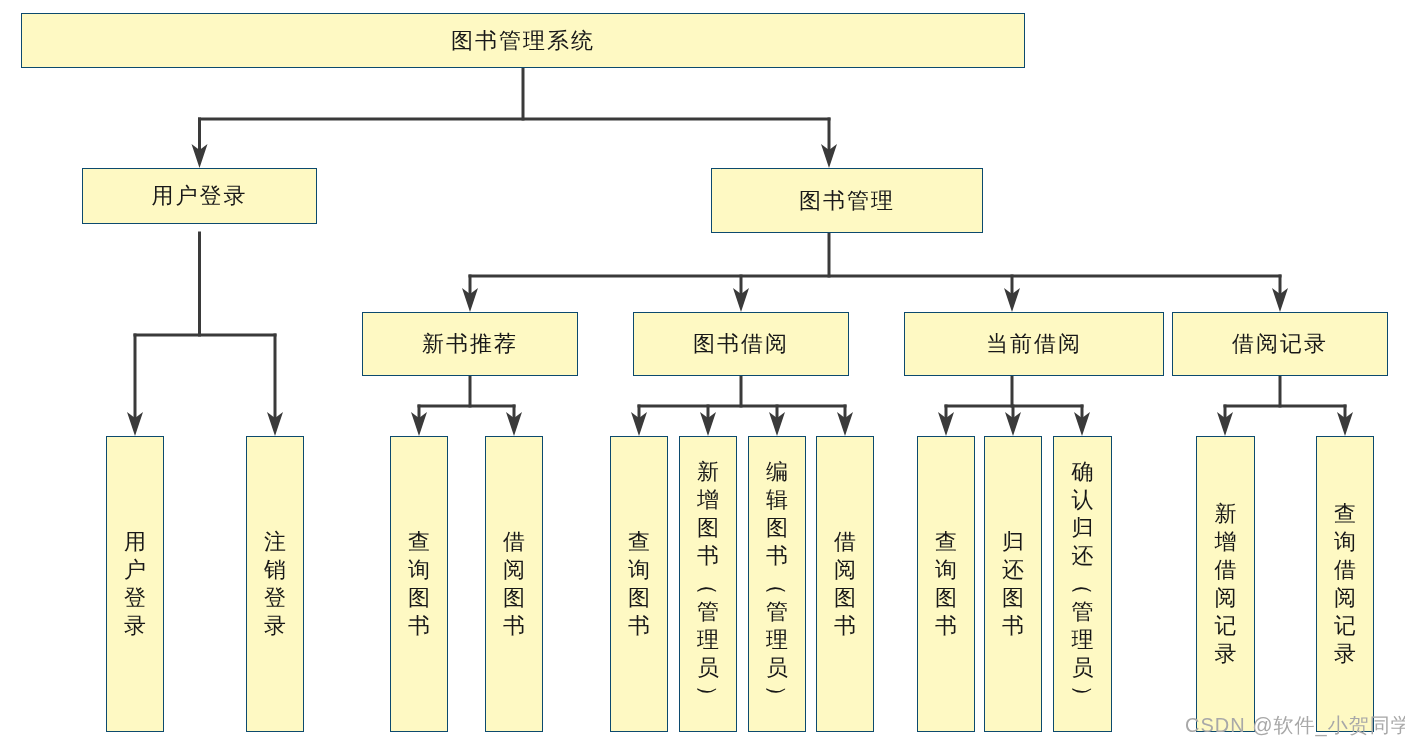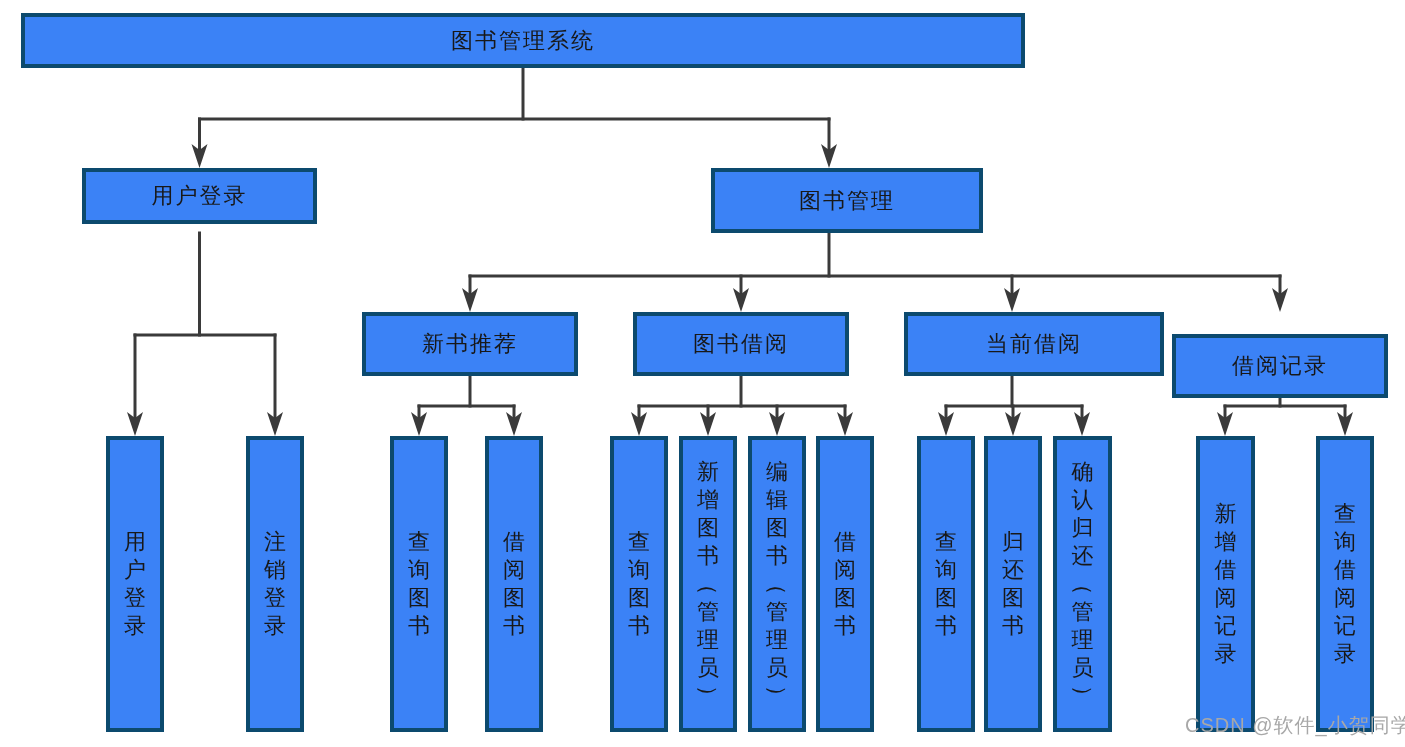--- a/index.html
+++ b/index.html
@@ -2,22 +2,22 @@
 <html><head>
 <meta charset="utf-8">
 <style>
   html,body { margin:0; padding:0; background:#ffffff; }
   .canvas {
     position:relative; width:1405px; height:747px; background:#ffffff;
     font-family:"Liberation Sans","DejaVu Sans",sans-serif; overflow:hidden;
   }
   .connectors { position:absolute; left:0; top:0; z-index:1; }
   .box {
-    position:absolute; box-sizing:border-box; background:#3b82f6;
-    border:4px solid #0c4a6e; display:flex; align-items:center; justify-content:center;
+    position:absolute; box-sizing:border-box; background:#fef9c3;
+    border:1px solid #0c4a6e; display:flex; align-items:center; justify-content:center;
     color:#181818; z-index:2;
   }
   .hlabel { font-size:22px; letter-spacing:2px; white-space:nowrap; }
   .vtext {
     display:flex; flex-direction:column; align-items:center; justify-content:center;
     gap:6px; font-size:22px; line-height:1;
   }
   .vtext span { display:block; }
   .vtext span.rot { transform:rotate(90deg); }
   .watermark {
@@ -98,21 +98,21 @@
 
   <div class="box" style="left:362px; top:312px; width:216px; height:64px;">
     <span class="hlabel">新书推荐</span>
   </div>
   <div class="box" style="left:633px; top:312px; width:216px; height:64px;">
     <span class="hlabel">图书借阅</span>
   </div>
   <div class="box" style="left:904px; top:312px; width:260px; height:64px;">
     <span class="hlabel">当前借阅</span>
   </div>
-  <div class="box" style="left:1172px; top:312px; width:216px; height:64px;margin-top:22px;">
+  <div class="box" style="left:1172px; top:312px; width:216px; height:64px;">
     <span class="hlabel">借阅记录</span>
   </div>
 
   <div class="box vbox" style="left:106px; top:436px; width:58px; height:296px;">
     <span class="vtext">
         <span>用</span>
         <span>户</span>
         <span>登</span>
         <span>录</span>
       </span>

